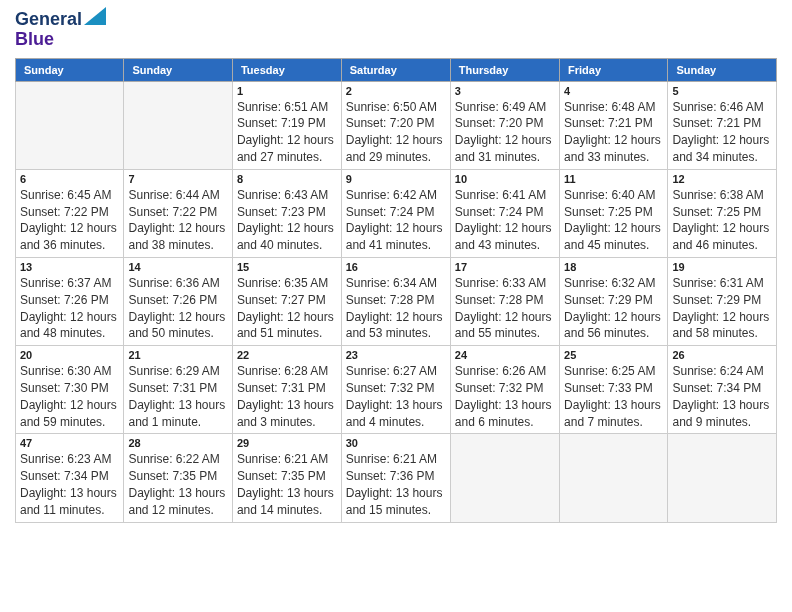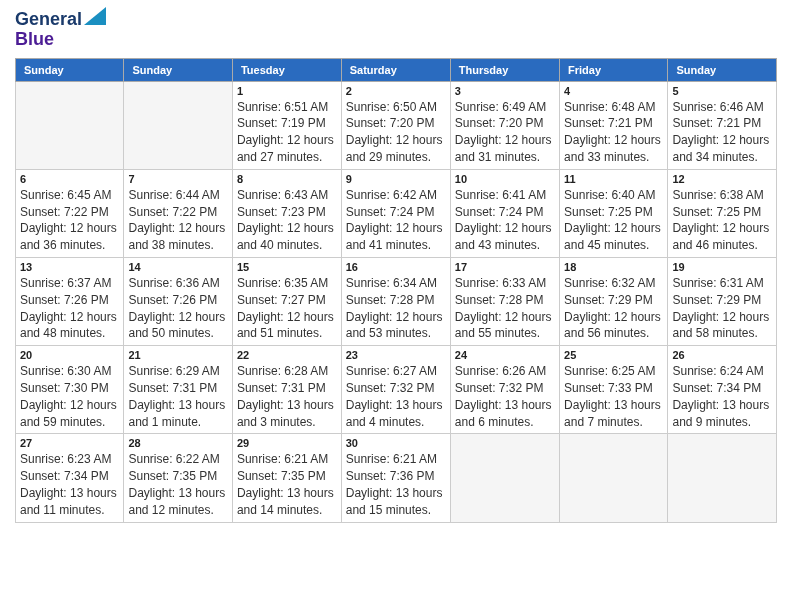--- a/index.html
+++ b/index.html
@@ -227,21 +227,21 @@
             <span class="day-number">25</span>
             <div class="day-info">Sunrise: 6:25 AM<br>Sunset: 7:33 PM<br>Daylight: 13 hours and 7 minutes.</div>
           </td>
           <td>
             <span class="day-number">26</span>
             <div class="day-info">Sunrise: 6:24 AM<br>Sunset: 7:34 PM<br>Daylight: 13 hours and 9 minutes.</div>
           </td>
         </tr>
         <tr class="week-row">
           <td>
-            <span class="day-number">27</span>
+            <span class="day-number">47</span>
             <div class="day-info">Sunrise: 6:23 AM<br>Sunset: 7:34 PM<br>Daylight: 13 hours and 11 minutes.</div>
           </td>
           <td>
             <span class="day-number">28</span>
             <div class="day-info">Sunrise: 6:22 AM<br>Sunset: 7:35 PM<br>Daylight: 13 hours and 12 minutes.</div>
           </td>
           <td>
             <span class="day-number">29</span>
             <div class="day-info">Sunrise: 6:21 AM<br>Sunset: 7:35 PM<br>Daylight: 13 hours and 14 minutes.</div>
           </td>

